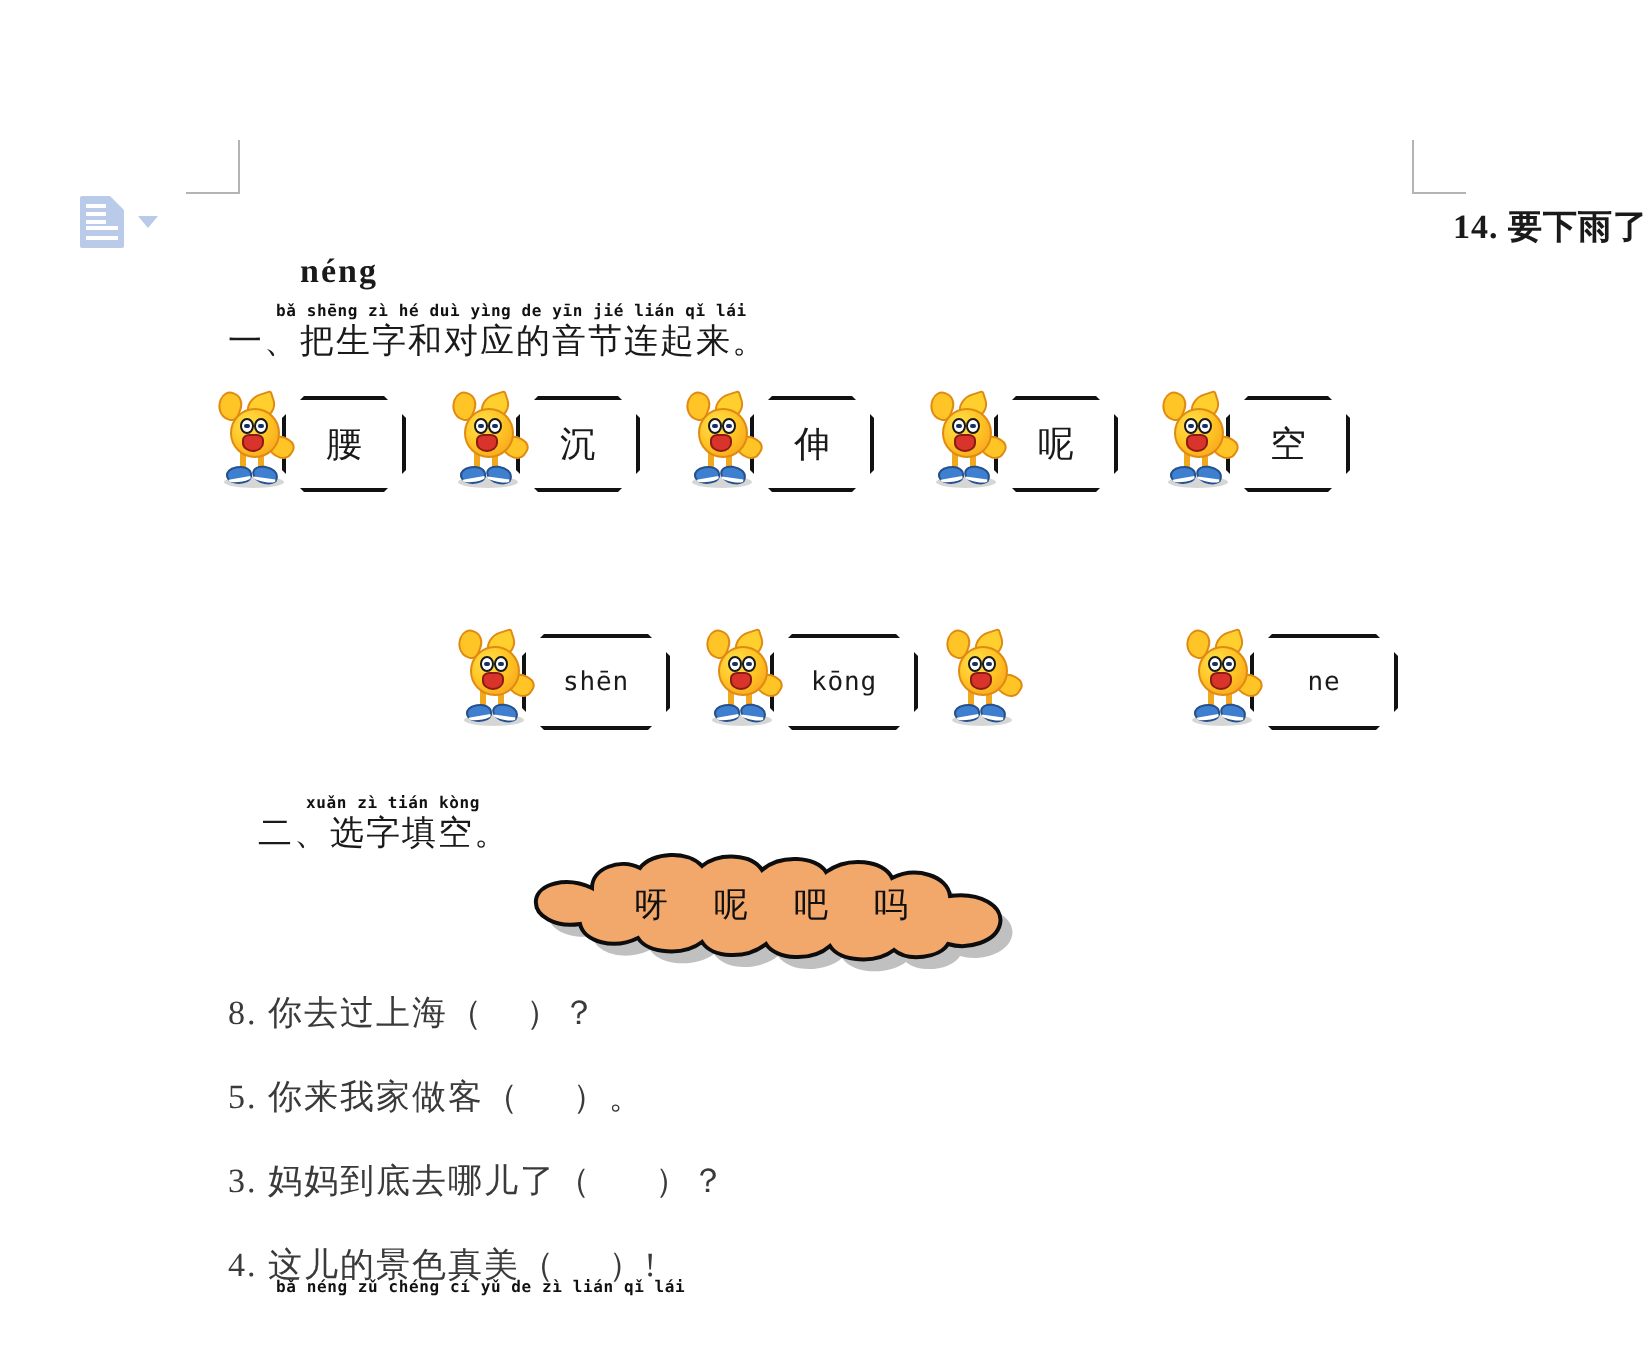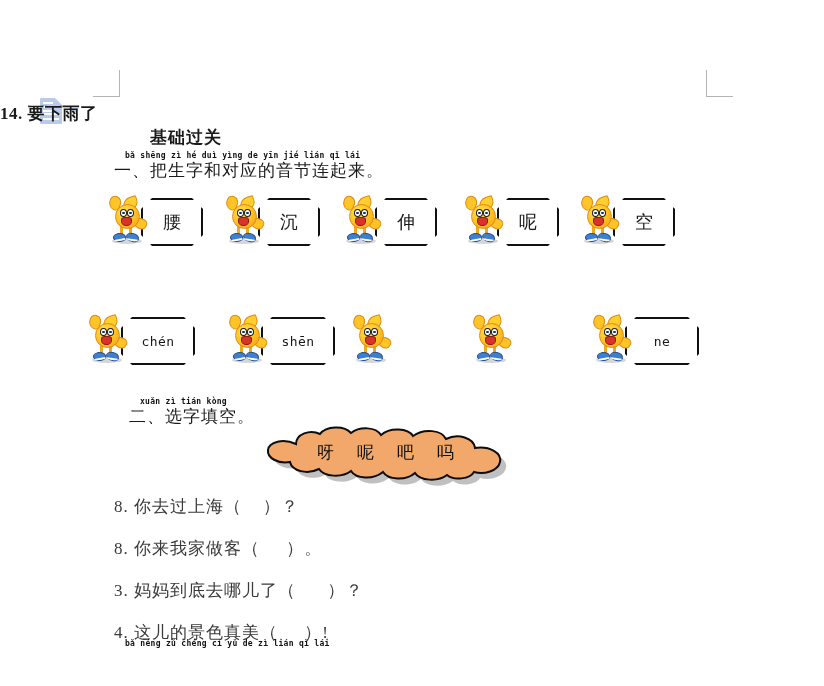--- a/index.html
+++ b/index.html
@@ -78,21 +78,21 @@
     border-left: 5px solid transparent;
     border-right: 5px solid transparent;
     border-top: 6px solid #b9cbe8;
   }
 
   
   .page-title {
     position: absolute;
     left: 0; right: 0;
     top: 102px;
-    text-align: left;
+    text-align: right;
     font-size: 17px;
     font-weight: bold;
     letter-spacing: 0.5px;
   }
 
   
   .sub-head {
     position: absolute;
     left: 150px;
     top: 126px;
@@ -106,21 +106,21 @@
     font-size: 17px;
     line-height: 1;
     white-space: nowrap;
   }
   .ex-head .py {
     display: block;
     font-family: "DejaVu Sans Mono", monospace;
     font-size: 8px;
     font-weight: bold;
     letter-spacing: 0.3px;
-    margin-left: 11px;
+    margin-left: 24px;
     margin-bottom: 2px;
     color: #111;
   }
   .ex-head .cn {
     display: block;
     letter-spacing: 1px;
   }
 
   #ex1-head { left: 114px; top: 152px; }
   #ex2-head { left: 129px; top: 398px; }
@@ -350,21 +350,21 @@
     <div class="doc-lines2">
       <i></i>
         <i></i>
     </div>
   </div>
   <div class="doc-caret"></div>
 </div>
 
 <div class="page-title">14. 要下雨了</div>
 
-<div class="sub-head">基础过关</div>
+<div class="sub-head">néng</div>
 
 <div class="ex-head" id="ex1-head">
   <span class="py">bǎ shēng zì hé duì yìng de yīn jié lián qǐ lái</span>
   <span class="cn">一、把生字和对应的音节连起来。</span>
 </div>
 
 <div class="match-row" id="match-row-1">
 
 <div class="match-item" style="left: 108px;">
       <div class="mascot">
@@ -468,76 +468,60 @@
       <div class="notch-box">
         <div class="inner">
           <span class="glyph">空</span>
         </div>
       </div>
     </div>
   </div>
 
 <div class="match-row" id="match-row-2">
 
-<div class="match-item" style="left: 88px;">
+    <div class="match-item" style="left: 228px;">
       <div class="mascot">
         <div class="m-shadow"></div>
         <div class="m-arm-up"></div>
         <div class="m-tuft"></div>
         <div class="m-arm-side"></div>
         <div class="m-leg l"></div>
         <div class="m-leg r"></div>
         <div class="m-body"></div>
         <div class="m-eye l"></div>
         <div class="m-eye r"></div>
         <div class="m-mouth"></div>
         <div class="m-shoe l"></div>
         <div class="m-shoe r"></div>
       </div>
       <div class="notch-box wide">
         <div class="inner">
-          <span class="py-glyph">chén</span>
-        </div>
-      </div>
-    </div>
-    <div class="match-item" style="left: 228px;">
+          <span class="py-glyph">shēn</span>
+        </div>
+      </div>
+    </div>
+    <div class="match-item" style="left: 352px;">
       <div class="mascot">
         <div class="m-shadow"></div>
         <div class="m-arm-up"></div>
         <div class="m-tuft"></div>
         <div class="m-arm-side"></div>
         <div class="m-leg l"></div>
         <div class="m-leg r"></div>
         <div class="m-body"></div>
         <div class="m-eye l"></div>
         <div class="m-eye r"></div>
         <div class="m-mouth"></div>
         <div class="m-shoe l"></div>
         <div class="m-shoe r"></div>
       </div>
       <div class="notch-box wide">
         <div class="inner">
-          <span class="py-glyph">shēn</span>
-        </div>
-      </div>
-    </div>
-    <div class="match-item" style="left: 352px;">
-      <div class="mascot">
-        <div class="m-shadow"></div>
-        <div class="m-arm-up"></div>
-        <div class="m-tuft"></div>
-        <div class="m-arm-side"></div>
-        <div class="m-leg l"></div>
-        <div class="m-leg r"></div>
-        <div class="m-body"></div>
-        <div class="m-eye l"></div>
-        <div class="m-eye r"></div>
-        <div class="m-mouth"></div>
-        <div class="m-shoe l"></div>
-        <div class="m-shoe r"></div>
+          <span class="py-glyph">kōng</span>
+        </div>
       </div>
     </div>
     <div class="match-item" style="left: 472px;">
       <div class="mascot">
         <div class="m-shadow"></div>
         <div class="m-arm-up"></div>
         <div class="m-tuft"></div>
         <div class="m-arm-side"></div>
         <div class="m-leg l"></div>
         <div class="m-leg r"></div>
@@ -586,19 +570,19 @@
   </svg>
   <div class="cloud-words" id="cloud-words">
       <span>呀</span>
       <span>呢</span>
       <span>吧</span>
       <span>吗</span>
     </div>
 </div>
 
 <div class="sentence" style="top:495px">8. 你去过上海（    ）？</div>
-<div class="sentence" style="top:537px">8. 你来我家做客（     ）。</div>
+<div class="sentence" style="top:537px">5. 你来我家做客（     ）。</div>
 <div class="sentence" style="top:579px">3. 妈妈到底去哪儿了（      ）？</div>
 <div class="sentence" style="top:621px">4. 这儿的景色真美（     ）!</div>
 
 <div class="ex-head" id="ex3-head">
   <span class="py">bǎ néng zǔ chéng cí yǔ de zì lián qǐ lái</span>
 </div>
 
 </body></html>

